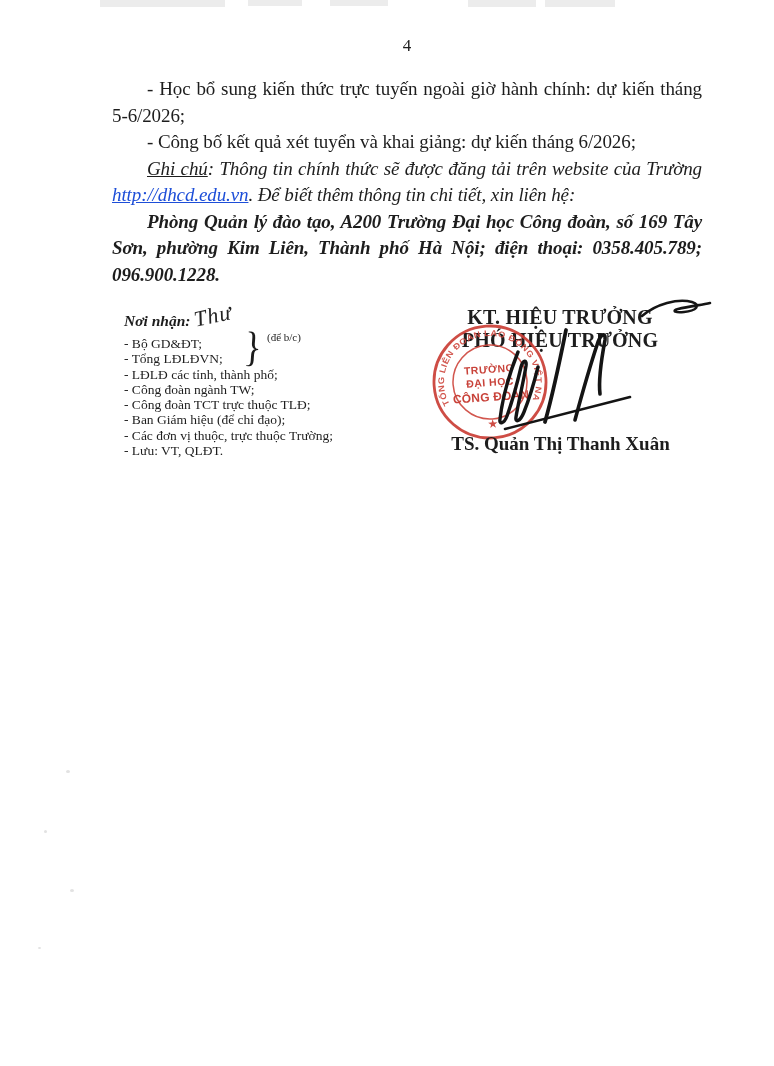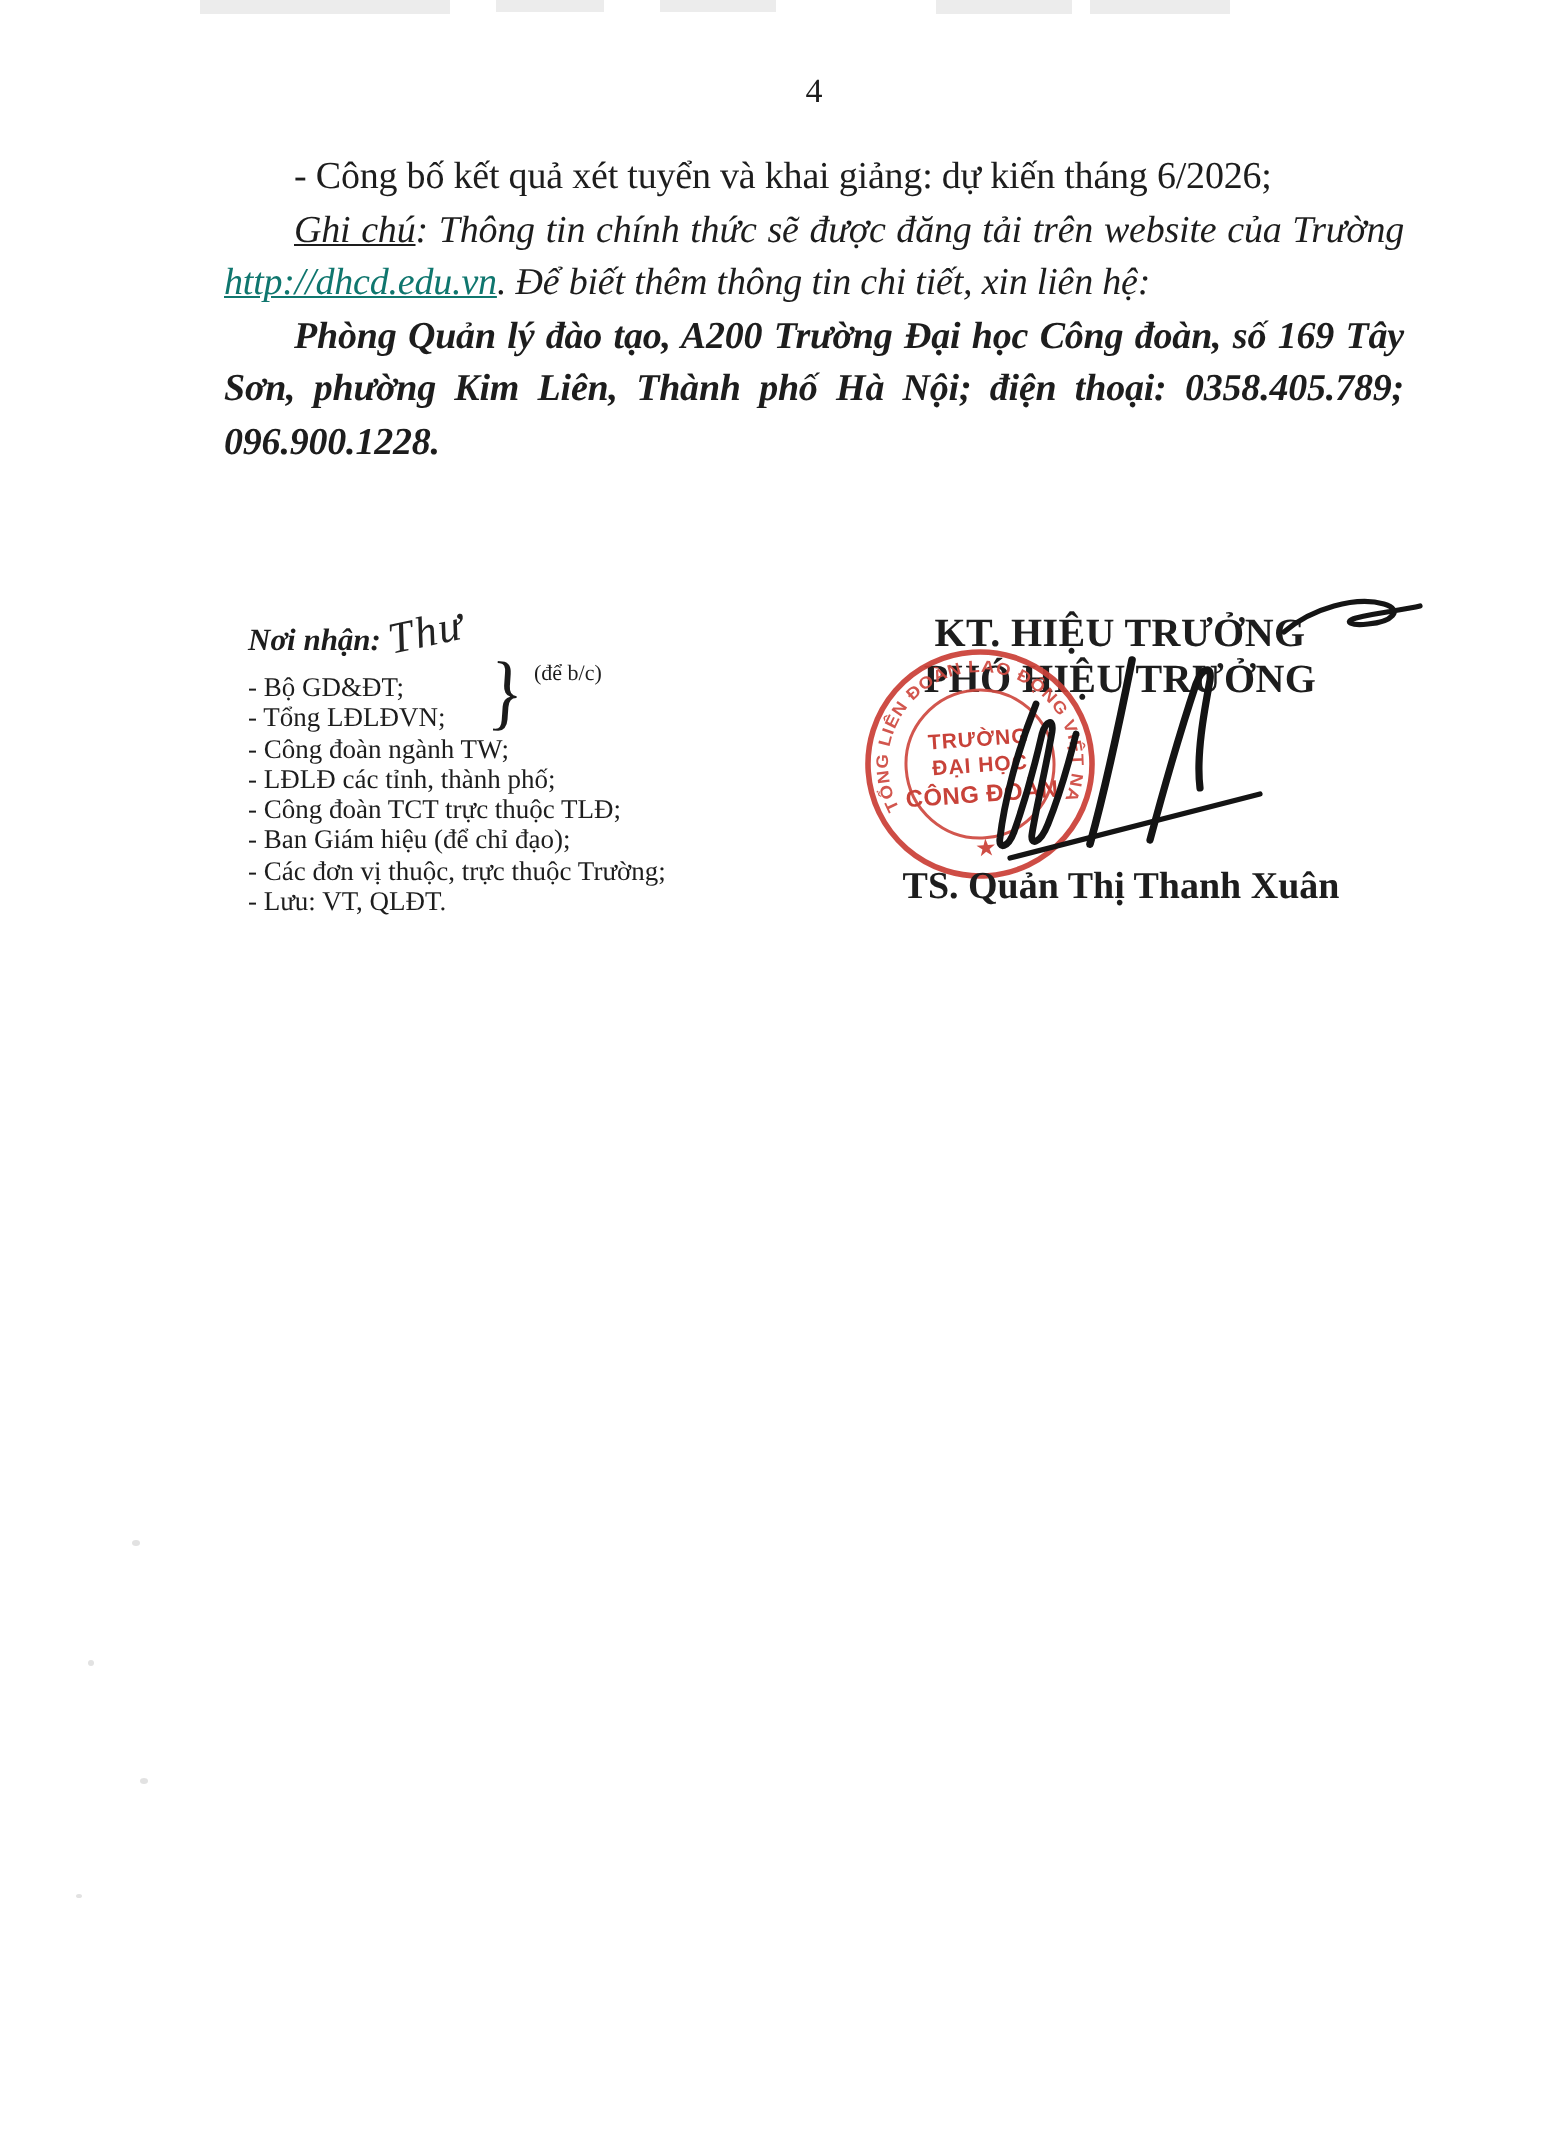--- a/index.html
+++ b/index.html
@@ -20,21 +20,21 @@
   .s3{left:70px;top:889px;width:4px;height:3px;}
   .s4{left:38px;top:947px;width:3px;height:2px;}
 
   .page-number{position:absolute;left:112px;top:36px;width:590px;text-align:center;font-size:17px;}
 
   .body-flow{position:absolute;left:112px;top:76px;width:590px;font-size:19px;line-height:26.5px;
     text-align:justify;letter-spacing:-0.1px;}
   .body-flow p{margin:0;text-indent:35px;}
   .note-para{font-style:italic;}
   .note-label{text-decoration:underline;}
-  .note-link{text-decoration:underline;color:#0f766e;}
+  .note-link{text-decoration:underline;color:#1d4ed8;}
   .contact-para{font-weight:bold;font-style:italic;}
 
   .recipients{position:absolute;left:124px;top:312px;width:260px;}
   .recipients-label{font-weight:bold;font-style:italic;font-size:15.5px;}
   .handwritten{position:absolute;left:70px;top:-9px;font-style:italic;font-size:22px;
     transform:rotate(-12deg);color:#222;letter-spacing:1px;}
   .recipient-list{list-style:none;margin:6px 0 0 0;padding:0;font-size:13.5px;line-height:15.3px;}
   .brace{position:absolute;left:119px;top:14px;font-size:42px;font-weight:400;color:#1b1b1b;
     transform:rotate(4deg) scaleX(0.85);line-height:42px;font-family:"Liberation Serif",serif;}
   .brace-note{position:absolute;left:143px;top:19px;font-size:11px;white-space:nowrap;}
@@ -59,35 +59,36 @@
   <div class="artifact a4"></div>
   <div class="artifact a5"></div>
   <div class="speck s1"></div>
   <div class="speck s2"></div>
   <div class="speck s3"></div>
   <div class="speck s4"></div>
 
   <div class="page-number">4</div>
 
   <div class="body-flow">
+    <p>- Học bổ sung kiến thức trực tuyến ngoài giờ hành chính: dự kiến tháng 5-6/2026;</p>
     <p>- Công bố kết quả xét tuyển và khai giảng: dự kiến tháng 6/2026;</p>
     <p class="note-para"><span class="note-label">Ghi chú</span><span>: Thông tin chính thức sẽ được đăng tải trên website của Trường </span><span class="note-link">http://dhcd.edu.vn</span><span>. Để biết thêm thông tin chi tiết, xin liên hệ:</span></p>
     <p class="contact-para">Phòng Quản lý đào tạo, A200 Trường Đại học Công đoàn, số 169 Tây Sơn, phường Kim Liên, Thành phố Hà Nội; điện thoại: 0358.405.789; 096.900.1228.</p>
   </div>
 
   <div class="recipients">
     <span class="recipients-label">Nơi nhận:</span>
     <span class="handwritten">Thư</span>
     <span class="brace">}</span>
     <span class="brace-note">(để b/c)</span>
     <ul class="recipient-list">
       <li>- Bộ GD&amp;ĐT;</li>
       <li>- Tổng LĐLĐVN;</li>
+      <li>- LĐLĐ các tỉnh, thành phố;</li>
       <li>- Công đoàn ngành TW;</li>
-      <li>- LĐLĐ các tỉnh, thành phố;</li>
       <li>- Công đoàn TCT trực thuộc TLĐ;</li>
       <li>- Ban Giám hiệu (để chỉ đạo);</li>
       <li>- Các đơn vị thuộc, trực thuộc Trường;</li>
       <li>- Lưu: VT, QLĐT.</li>
     </ul>
   </div>
 
   <div class="sig-titles">
     <div>KT. HIỆU TRƯỞNG</div>
     <div>PHÓ HIỆU TRƯỞNG</div>

